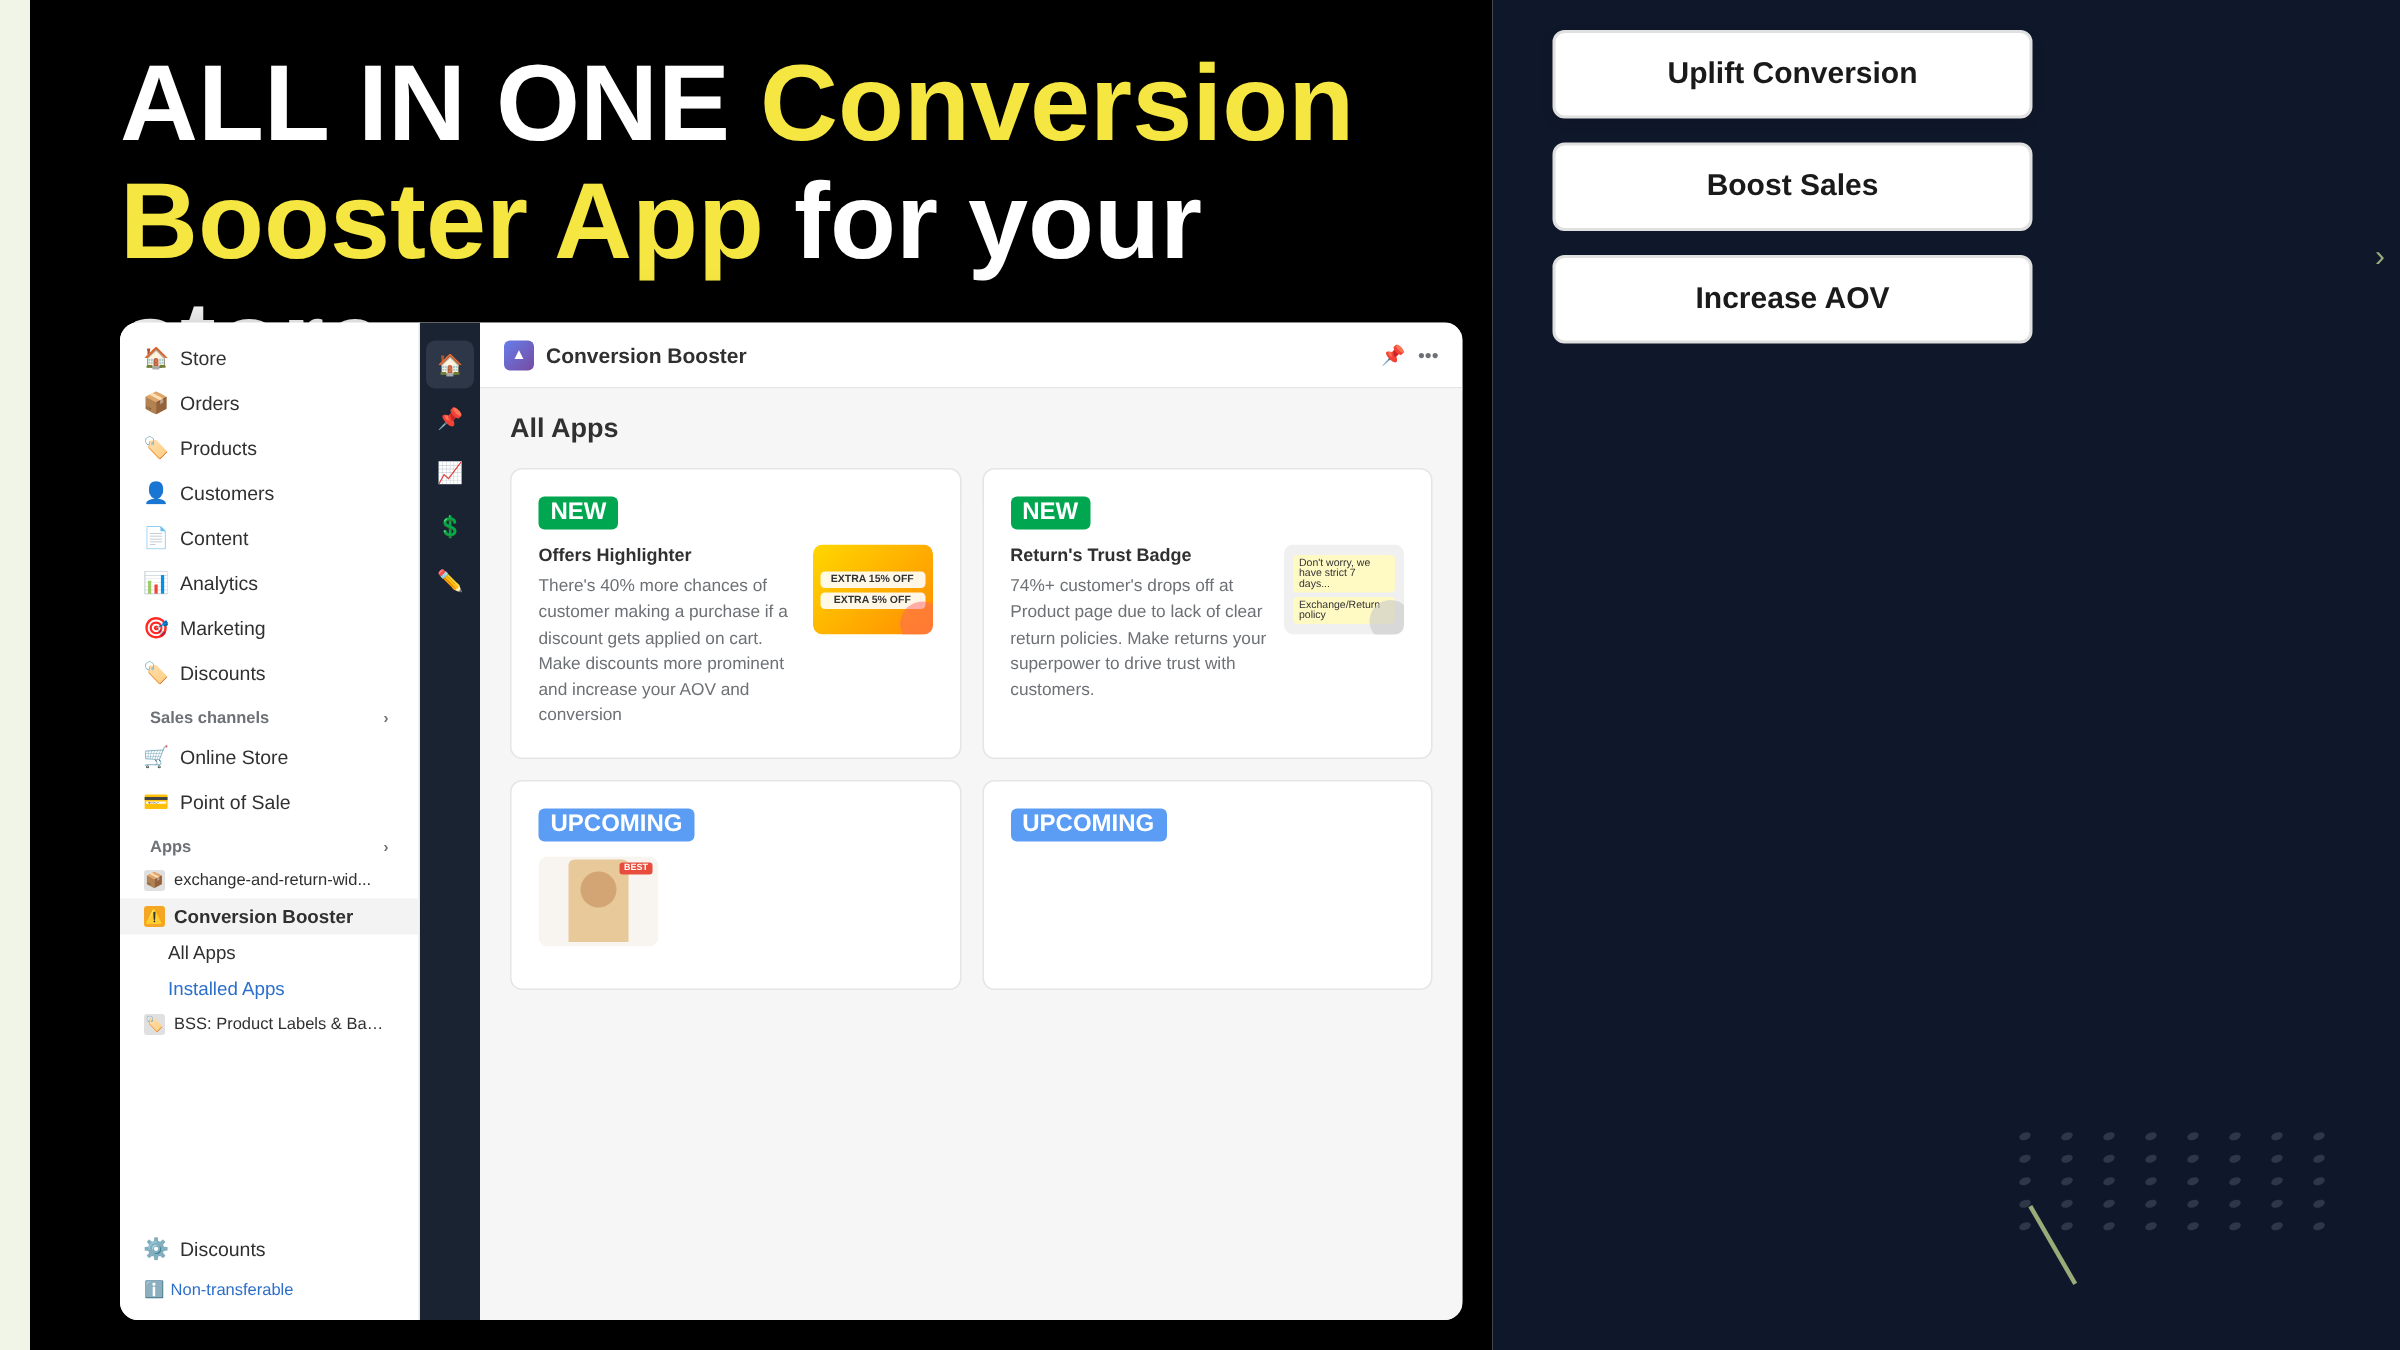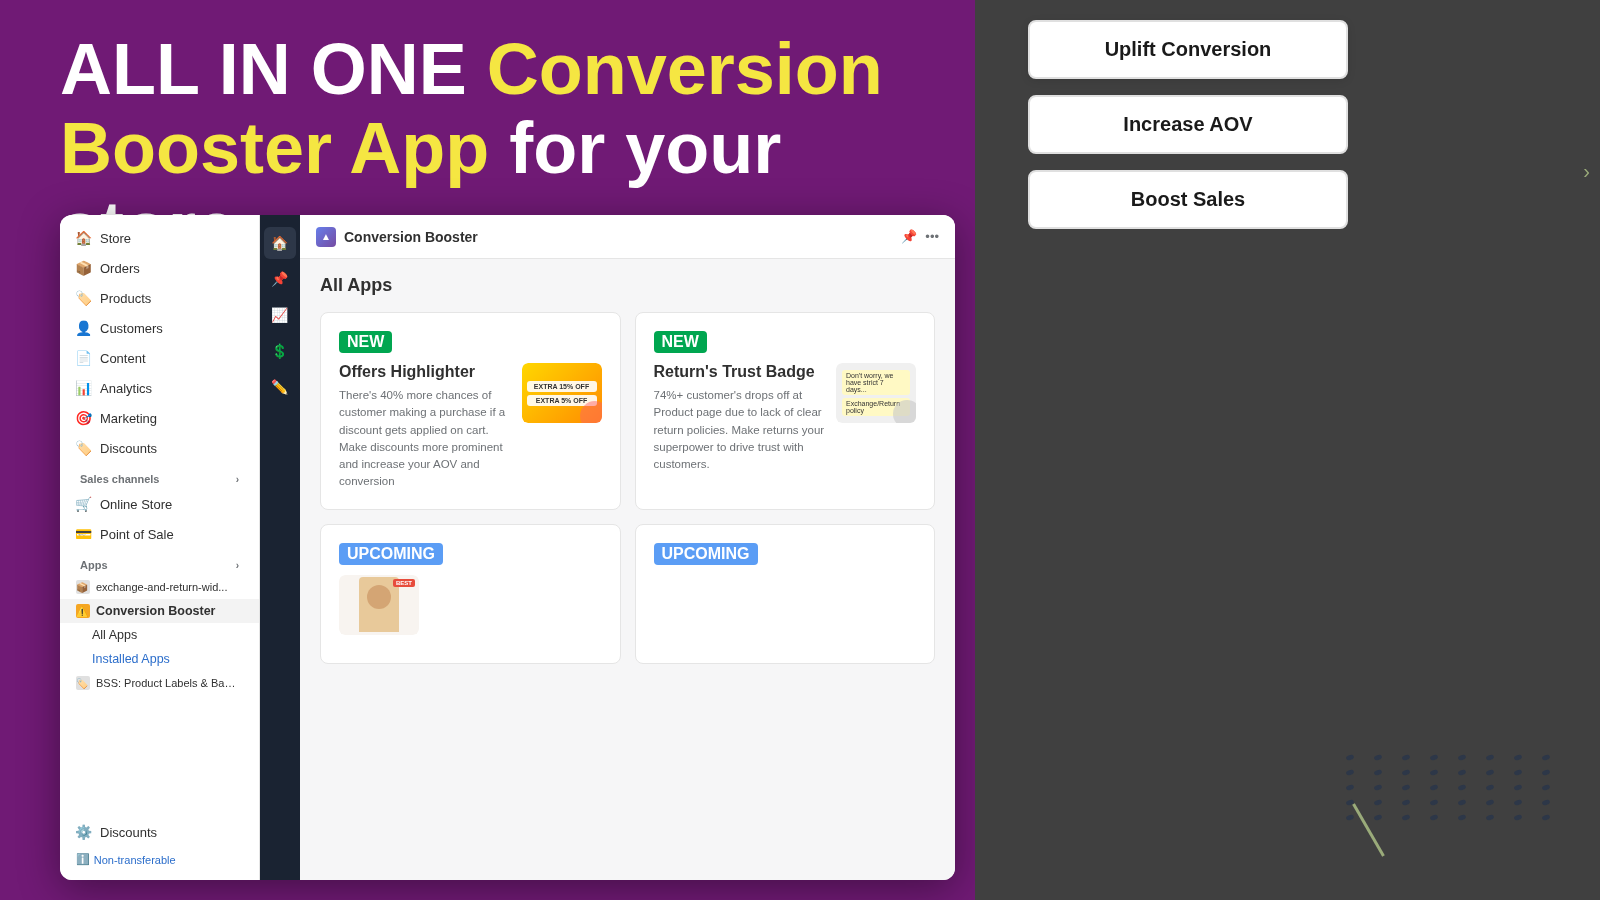--- a/index.html
+++ b/index.html
@@ -9,23 +9,24 @@
       overflow: hidden;
       font-family: -apple-system, BlinkMacSystemFont, 'Segoe UI', sans-serif;
       background: #f0f5e8;
       display: flex;
     }
 
     
     .left-panel {
       width: 975px;
       height: 900px;
-      background: #701a75;
+      background: #000000;
       position: relative;
       flex-shrink: 0;
+      margin-left: 20px;
     }
 
     .hero-text {
       position: absolute;
       top: 30px;
       left: 60px;
       right: 40px;
     }
 
     .hero-text h1 {
@@ -277,21 +278,21 @@
     }
 
     .app-card-body {
       display: flex;
       justify-content: space-between;
       align-items: flex-start;
       gap: 10px;
     }
 
     .app-card-text h3 {
-      font-size: 16px;
+      font-size: 12px;
       font-weight: 700;
       color: #303030;
       margin-bottom: 6px;
     }
 
     .app-card-text p {
       font-size: 11.5px;
       color: #6d7175;
       line-height: 1.5;
     }
@@ -446,26 +447,26 @@
       right: -6px;
       width: 18px;
       height: 18px;
       background: #f39c12;
       border-radius: 50%;
     }
 
     
     .right-panel {
       flex: 1;
-      background: #404040;
+      background: #0f172a;
       position: relative;
       display: flex;
       flex-direction: column;
       align-items: flex-start;
-      padding: 20px 53px;
+      padding: 20px 40px;
       gap: 16px;
       overflow: hidden;
     }
 
     .cta-button {
       background: #ffffff;
       border: 2px solid #e0e0e0;
       border-radius: 8px;
       padding: 16px 30px;
       font-size: 20px;
@@ -689,22 +690,22 @@
           </div>
 
         </div>
       </div>
     </div>
   </div>
 </div>
 
 <div class="right-panel">
   <div class="cta-button active">Uplift Conversion</div>
+  <div class="cta-button">Boost Sales</div>
   <div class="cta-button">Increase AOV</div>
-  <div class="cta-button">Boost Sales</div>
 
   <div class="dots-decoration">
     <div class="dot"></div>
     <div class="dot"></div>
     <div class="dot"></div>
     <div class="dot"></div>
     <div class="dot"></div>
     <div class="dot"></div>
     <div class="dot"></div>
     <div class="dot"></div>

